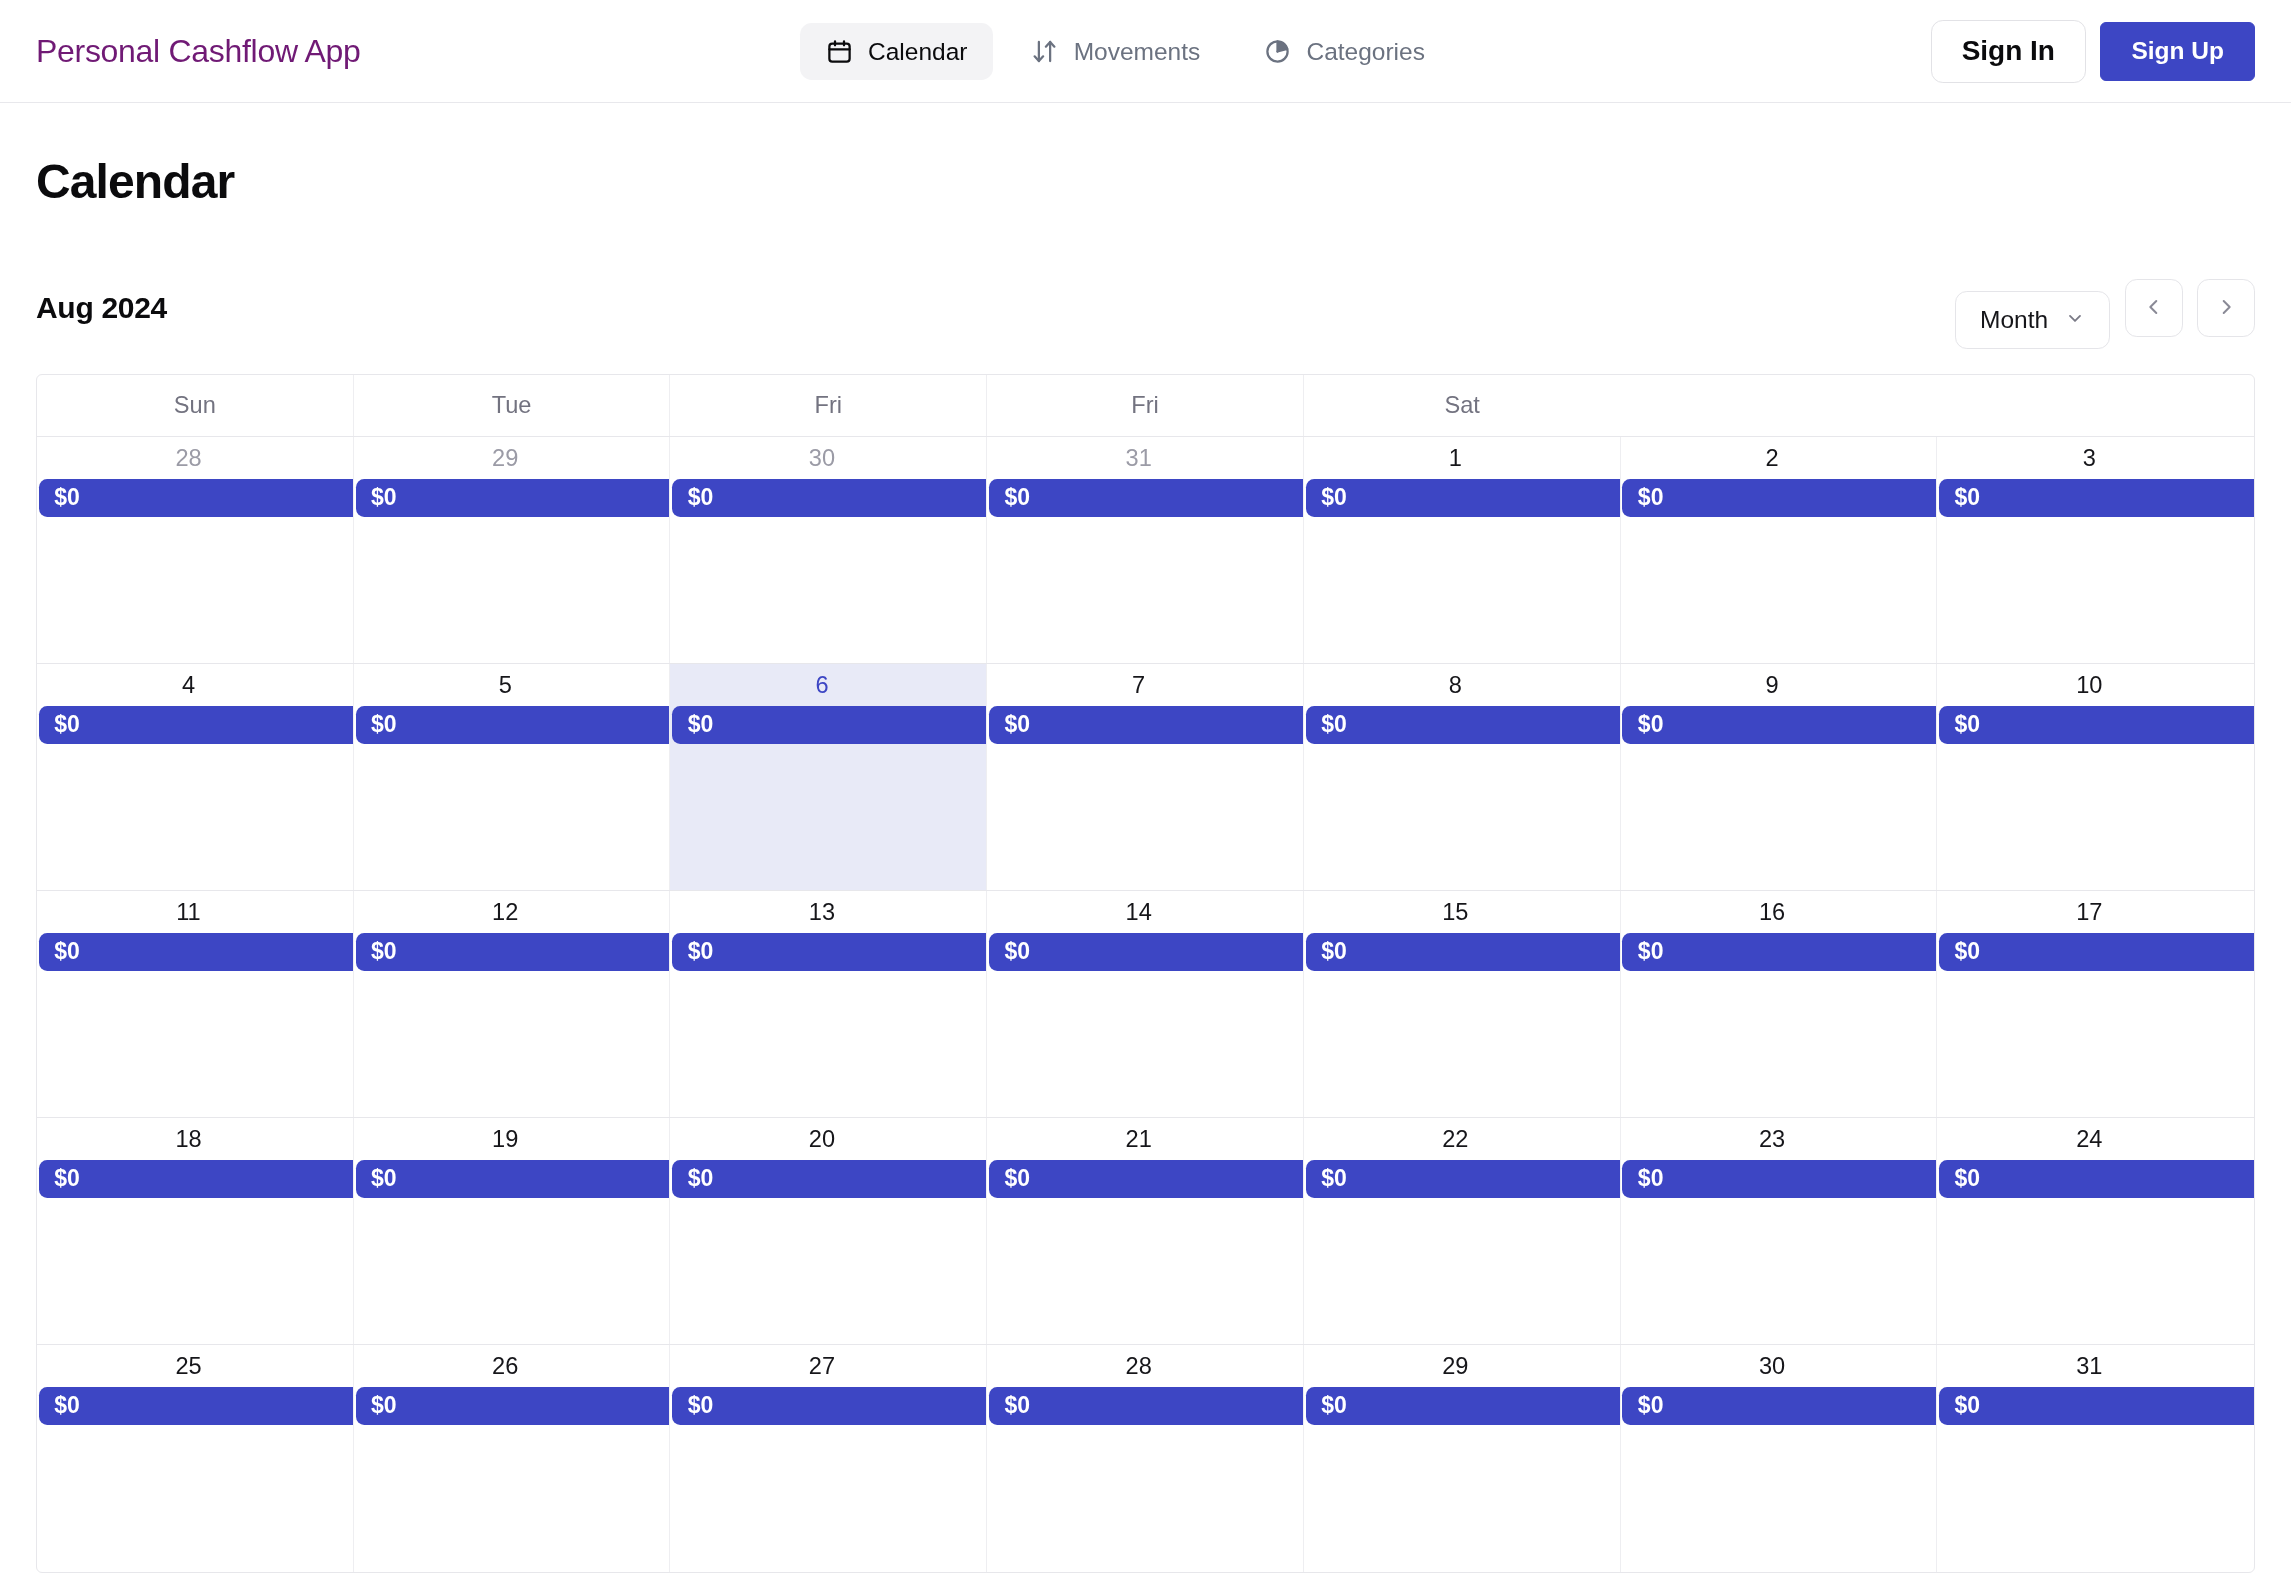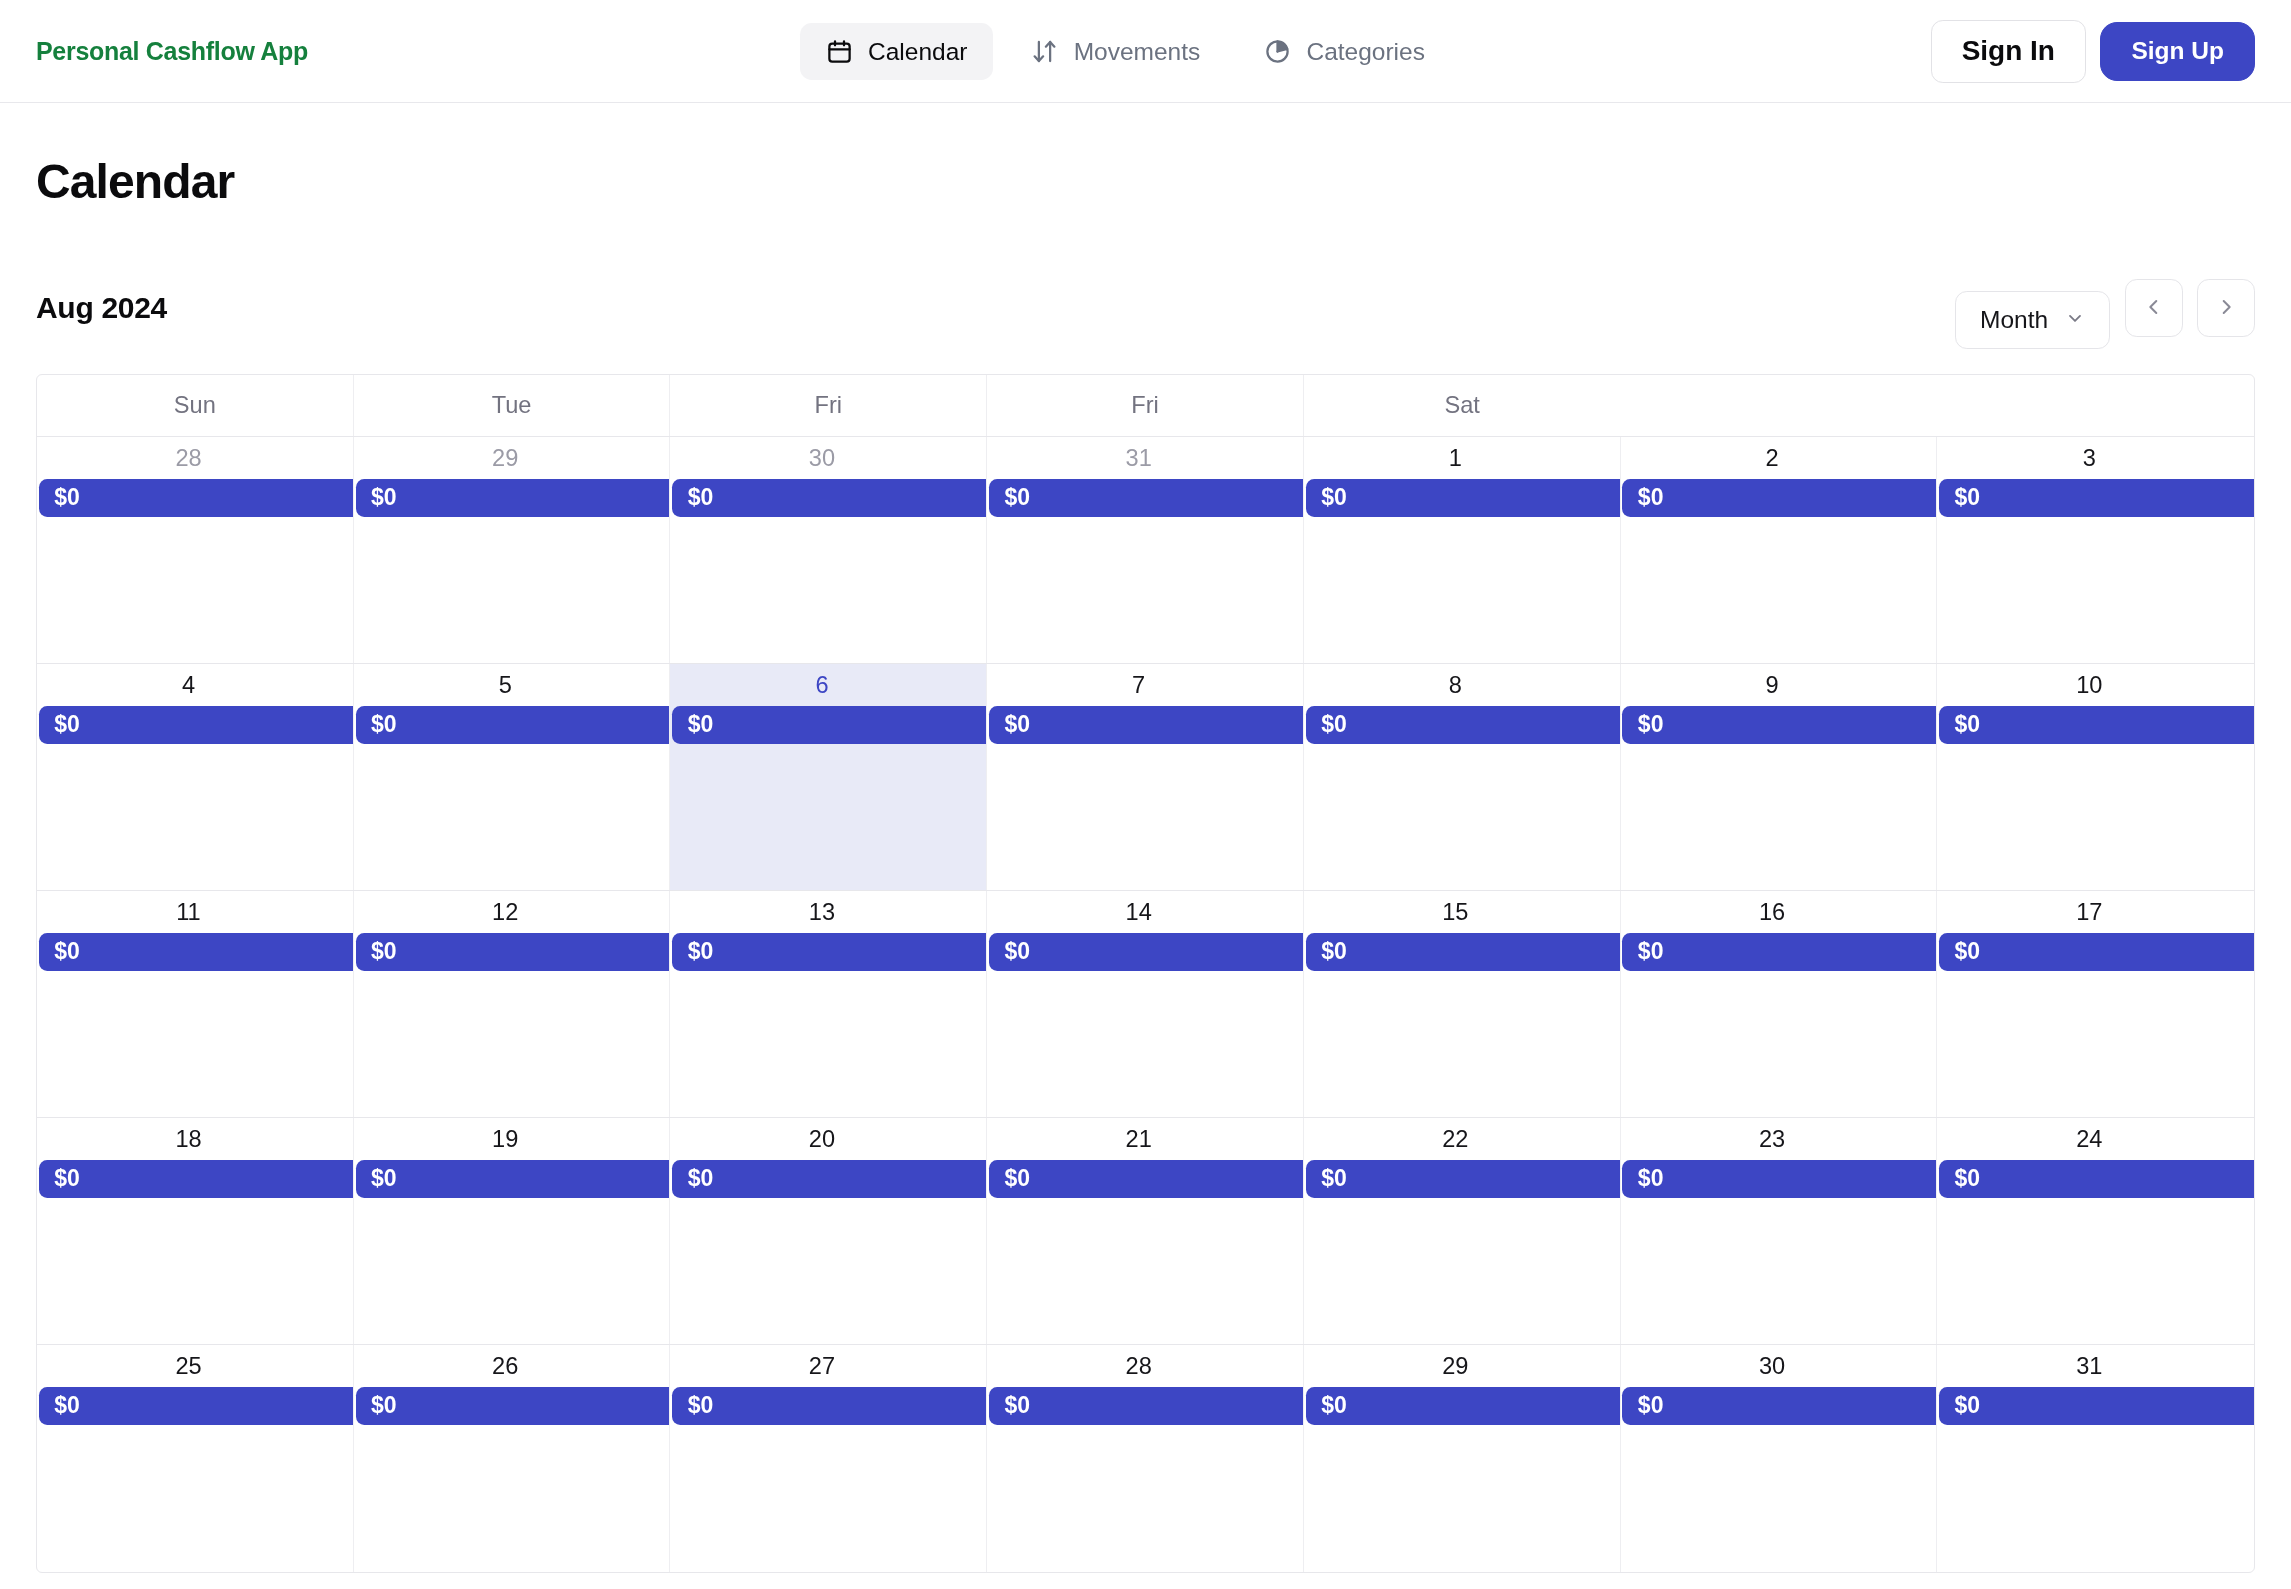--- a/index.html
+++ b/index.html
@@ -14,24 +14,24 @@
   
   .topbar {
     position: relative;
     height: 103px;
     border-bottom: 1.8px solid #e8e8ec;
     display: flex;
     align-items: center;
     padding: 0 36px;
   }
   .brand {
-    font-size: 25px;
-    font-weight: bold;
+    font-size: 32px;
+    font-weight: normal;
     letter-spacing: -0.3px;
-    color: #15803d;
+    color: #701a75;
     white-space: nowrap;
   }
 
   .mainnav {
     position: absolute;
     left: 800px;
     top: 0;
     height: 103px;
     display: flex;
     align-items: center;
@@ -75,21 +75,21 @@
     padding: 14.5px 30px;
     cursor: pointer;
     line-height: 1.15;
   }
   .btn-signup {
     font-size: 24.5px;
     font-weight: bold;
     color: #ffffff;
     background: #3d46c4;
     border: 1.8px solid #3d46c4;
-    border-radius: 17px;
+    border-radius: 6px;
     padding: 14.5px 30px;
     cursor: pointer;
     line-height: 1.15;
   }
 
   
   .page { padding: 0 36px; }
   .page-title {
     font-size: 48px;
     font-weight: bold;

